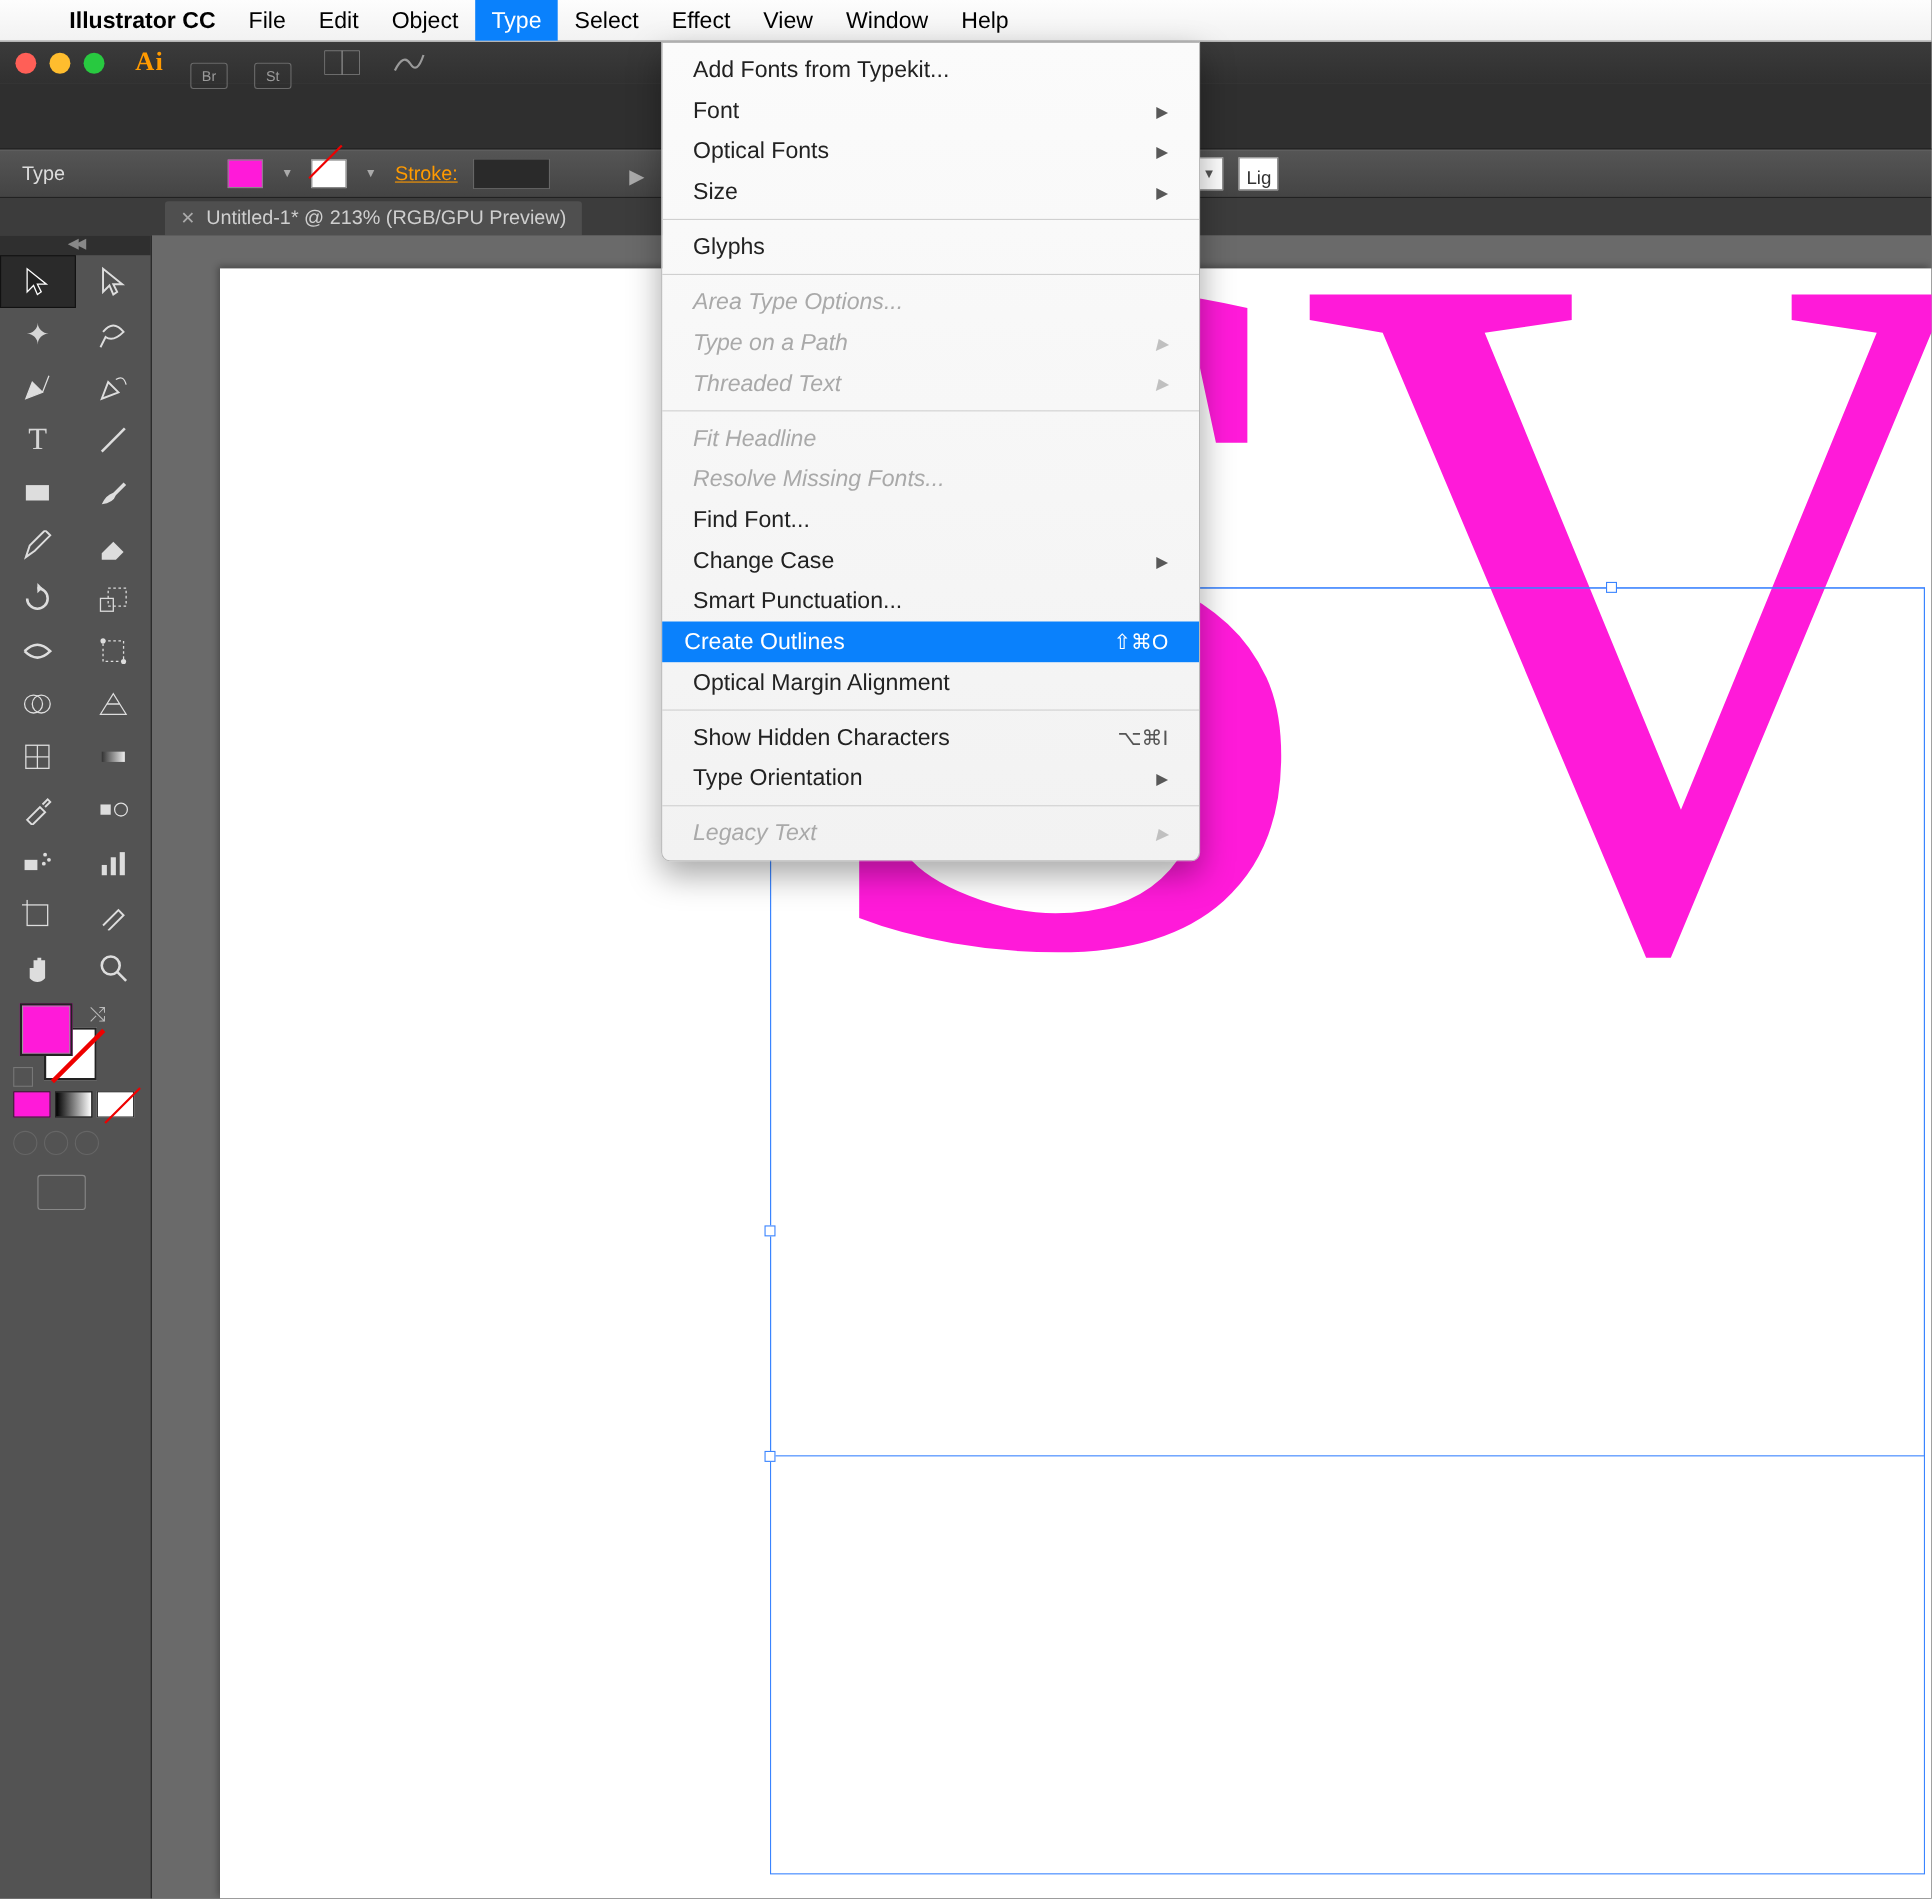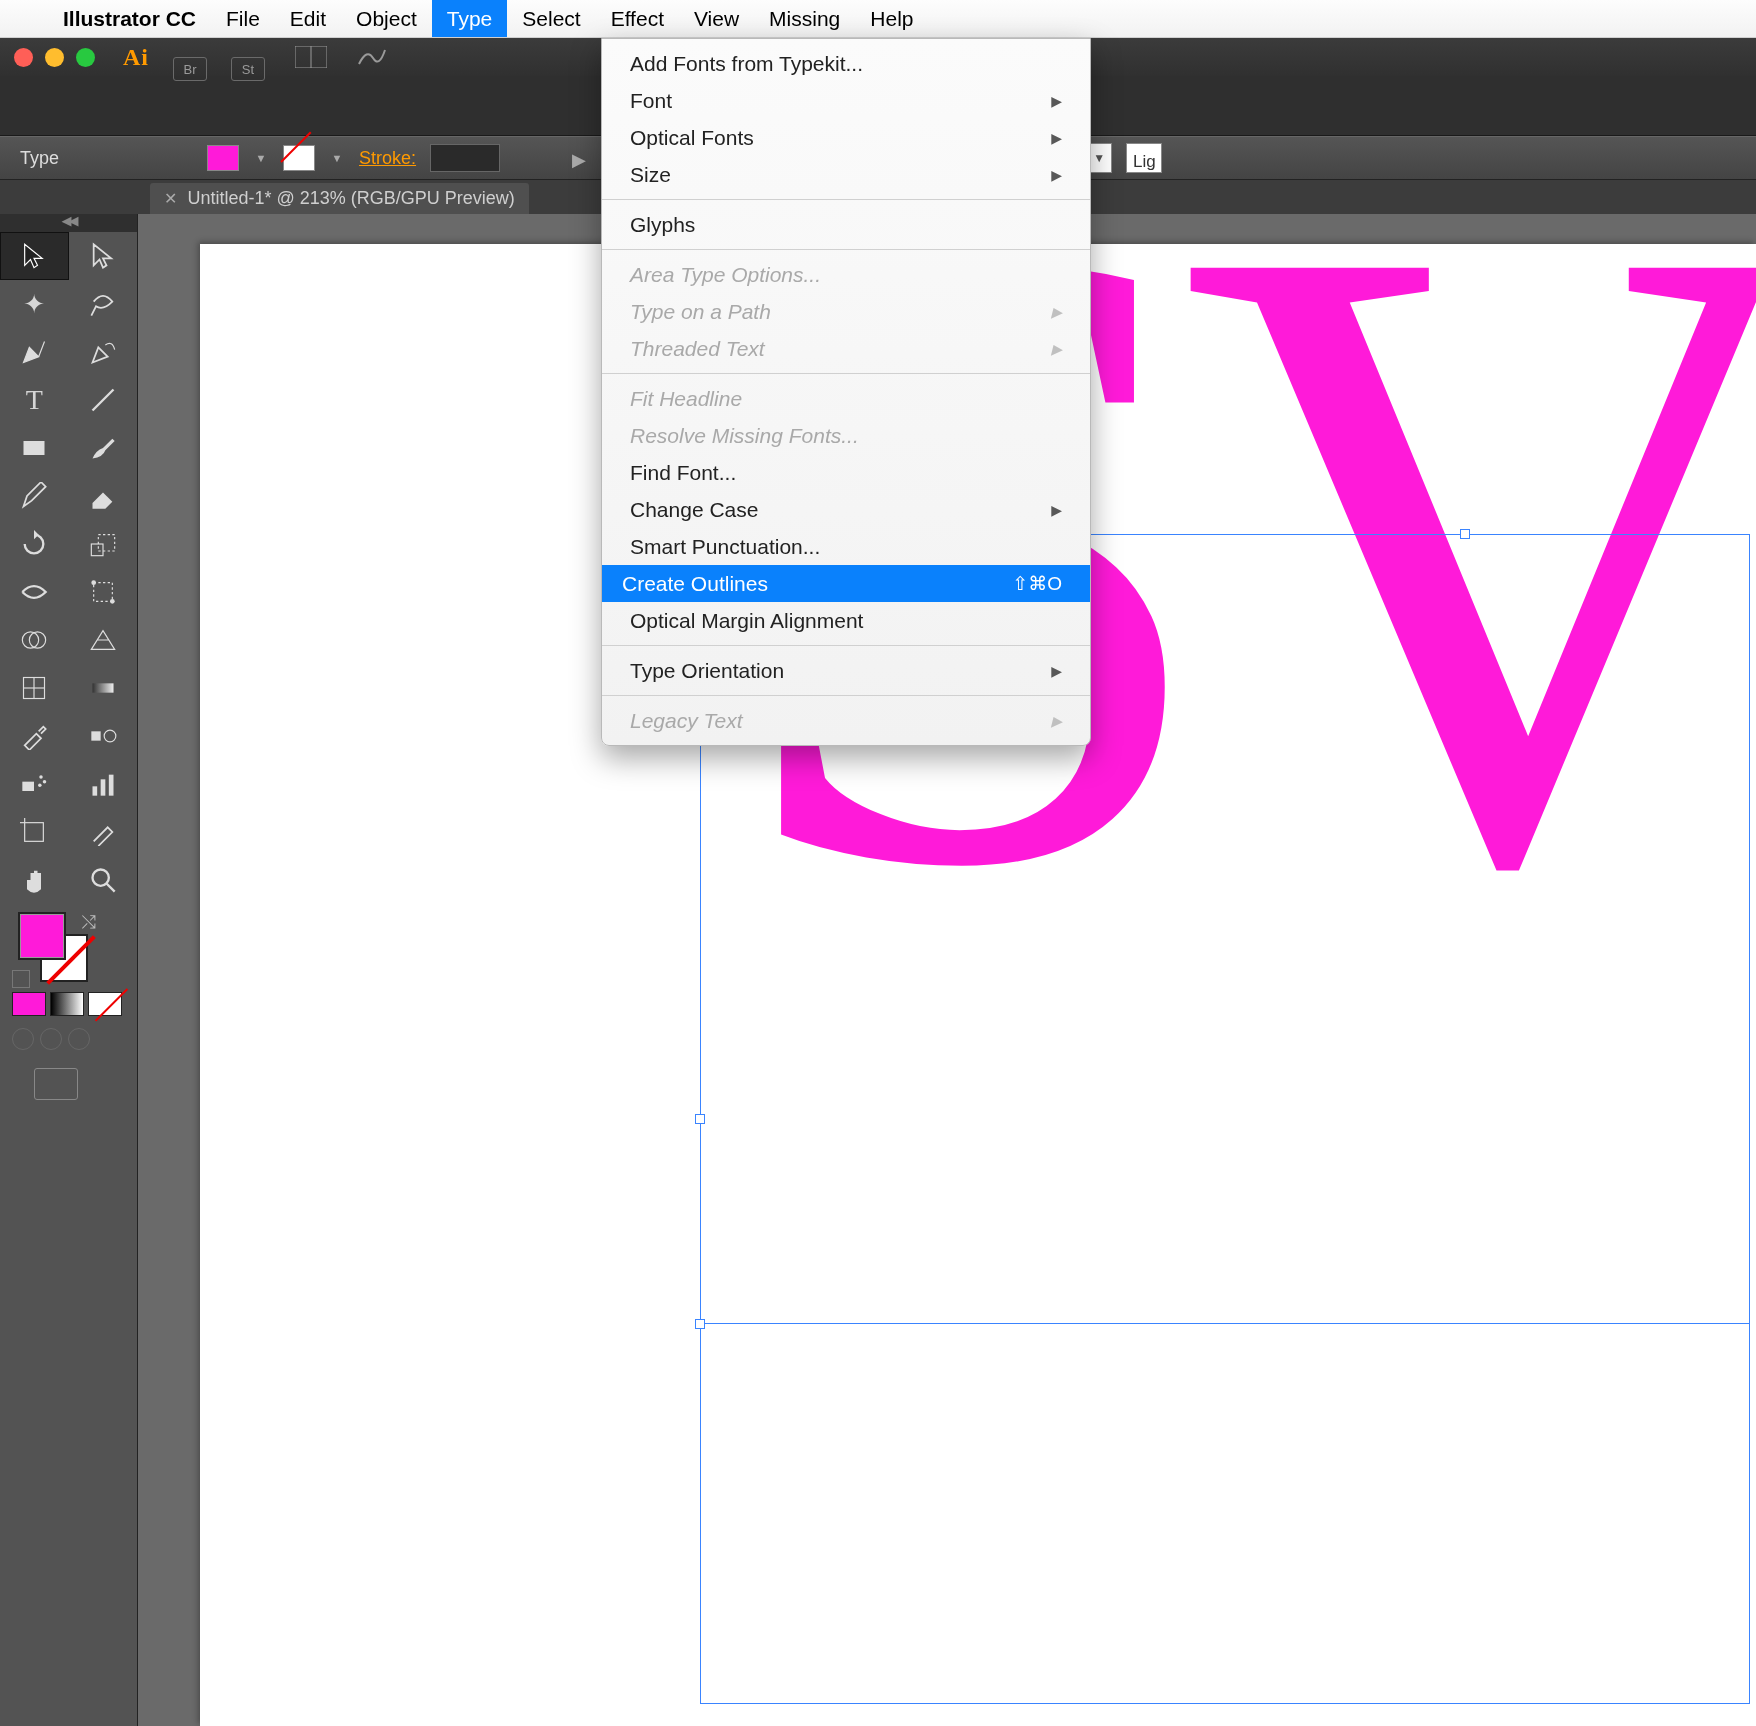--- a/index.html
+++ b/index.html
@@ -99,21 +99,21 @@
 <div class="mac-menubar">
   <span class="apple-logo"></span>
   <span class="item bold">Illustrator CC</span>
   <span class="item">File</span>
   <span class="item">Edit</span>
   <span class="item">Object</span>
   <span class="item active">Type</span>
   <span class="item">Select</span>
   <span class="item">Effect</span>
   <span class="item">View</span>
-  <span class="item">Missing</span>
+  <span class="item">Window</span>
   <span class="item">Help</span>
 </div>
 
 <div class="window-bar">
   <div class="traffic">
     <span class="tr-red"></span>
     <span class="tr-yel"></span>
     <span class="tr-grn"></span>
   </div>
   <span class="ai-label">Ai</span>
@@ -409,20 +409,24 @@
     </div>
     <div class="dd-item highlight">
       <span>Create Outlines</span>
       <span class="dd-short">⇧⌘O</span>
     </div>
     <div class="dd-item">
       <span>Optical Margin Alignment</span>
     </div>
     <div class="dd-sep"></div>
     <div class="dd-item">
+      <span>Show Hidden Characters</span>
+      <span class="dd-short">⌥⌘I</span>
+    </div>
+    <div class="dd-item">
       <span>Type Orientation</span>
       <span class="dd-arrow-r">▶</span>
     </div>
     <div class="dd-sep"></div>
     <div class="dd-item disabled">
       <span>Legacy Text</span>
       <span class="dd-arrow-r">▶</span>
     </div>
   </div>
 

